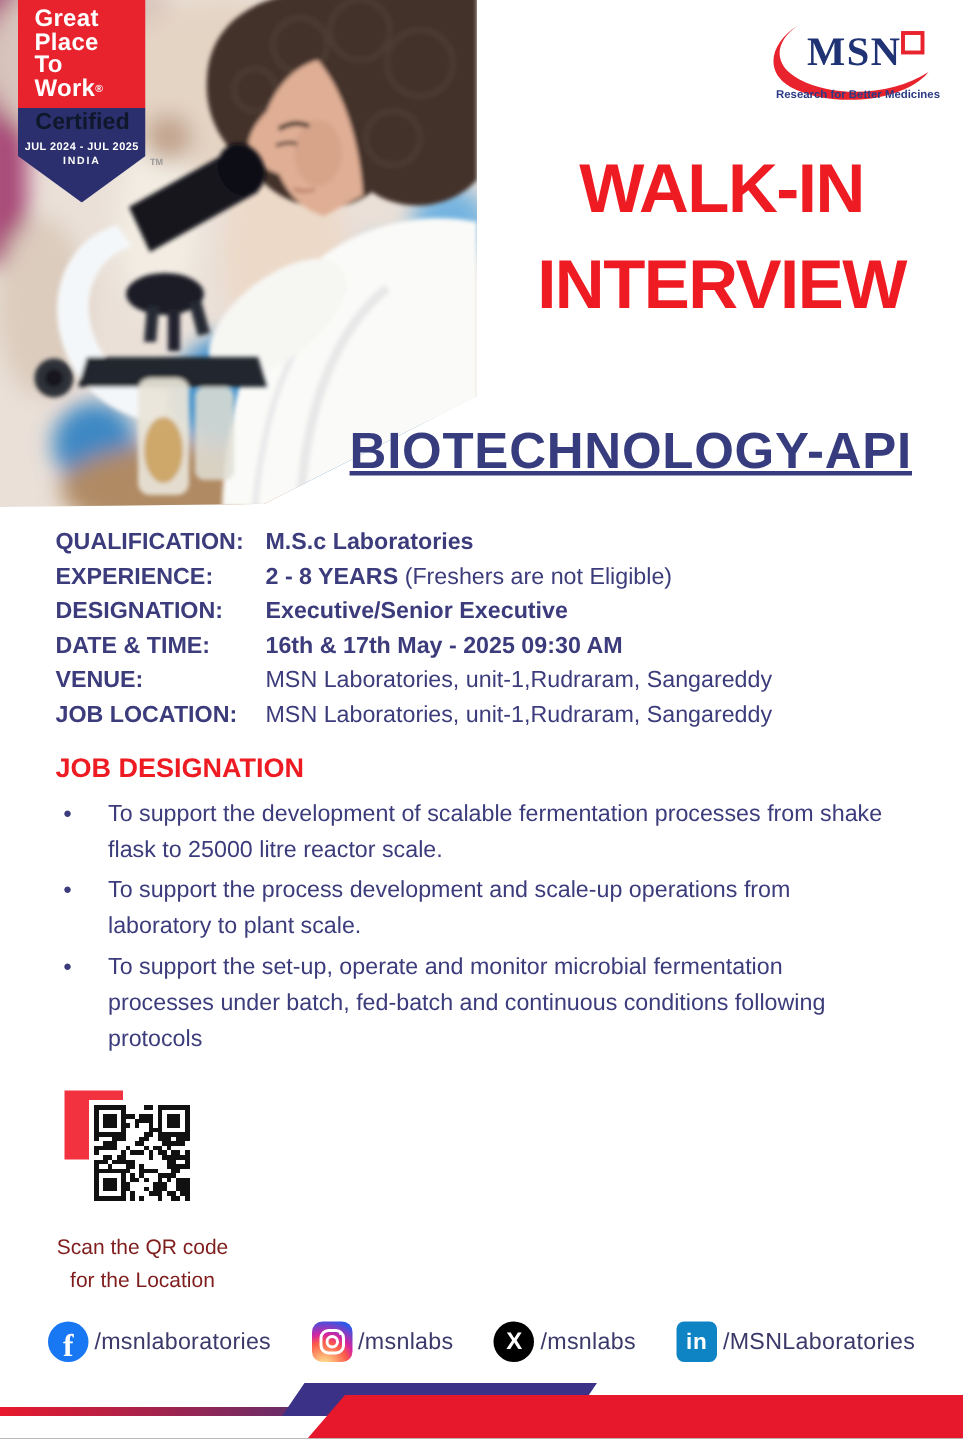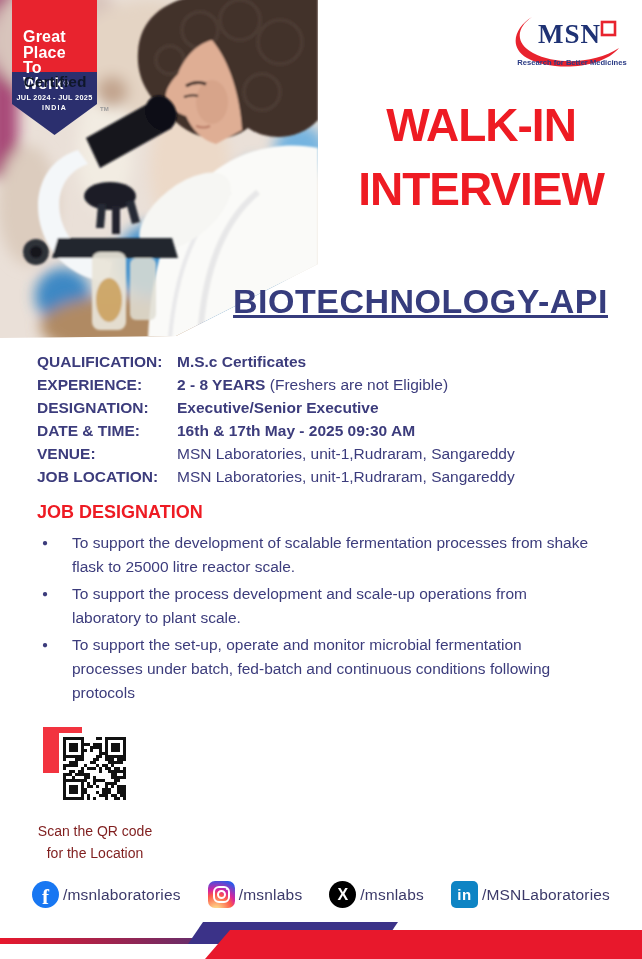--- a/index.html
+++ b/index.html
@@ -10,21 +10,21 @@
   
   .photo{
     position:absolute;left:0;top:0;width:318px;height:338px;
     clip-path:polygon(0 0,318px 0,318px 264px,176px 336px,0 338px);
   }
   .photo svg{display:block;width:100%;height:100%;}
   
   .gptw{position:absolute;left:12px;top:0;width:85px;height:135px;}
   .gptw svg.bg{position:absolute;left:0;top:0;width:85px;height:135px;}
   .g-lines{position:absolute;left:11px;top:5px;color:#fff;font-weight:bold;
-    font-size:16px;line-height:15.5px;letter-spacing:.2px;margin-top:24px;}
+    font-size:16px;line-height:15.5px;letter-spacing:.2px;}
   .g-reg{font-size:7px;vertical-align:3px;}
   .g-cert{position:absolute;left:0;top:72px;width:86px;text-align:center;color:#0f172a;
     font-weight:bold;font-size:15.5px;line-height:20px;}
   .g-dates{position:absolute;left:0;top:93px;width:85px;text-align:center;color:#fff;
     font-weight:bold;font-size:7.3px;letter-spacing:.3px;}
   .g-india{position:absolute;left:0;top:104px;width:85px;text-align:center;color:#fff;
     font-weight:bold;font-size:7px;letter-spacing:1.2px;}
   .g-tm{position:absolute;left:88px;top:106px;font-size:6px;color:#9a9a9a;font-weight:bold;}
   
   .msn-logo{position:absolute;left:514px;top:9px;width:116px;height:58px;}
@@ -173,21 +173,21 @@
 
   <div class="walkin">
     <div>WALK-IN</div>
     <div>INTERVIEW</div>
   </div>
   <div class="biotech">BIOTECHNOLOGY-API</div>
 
   <div class="details">
     <div class="d-row">
       <span class="d-label">QUALIFICATION:</span>
-      <span><span class="d-bold">M.S.c Certificates</span><span class="d-normal"></span></span>
+      <span><span class="d-bold">M.S.c Laboratories</span><span class="d-normal"></span></span>
     </div>
     <div class="d-row">
       <span class="d-label">EXPERIENCE:</span>
       <span><span class="d-bold">2 - 8 YEARS</span><span class="d-normal"> (Freshers are not Eligible)</span></span>
     </div>
     <div class="d-row">
       <span class="d-label">DESIGNATION:</span>
       <span><span class="d-bold">Executive/Senior Executive</span><span class="d-normal"></span></span>
     </div>
     <div class="d-row">

